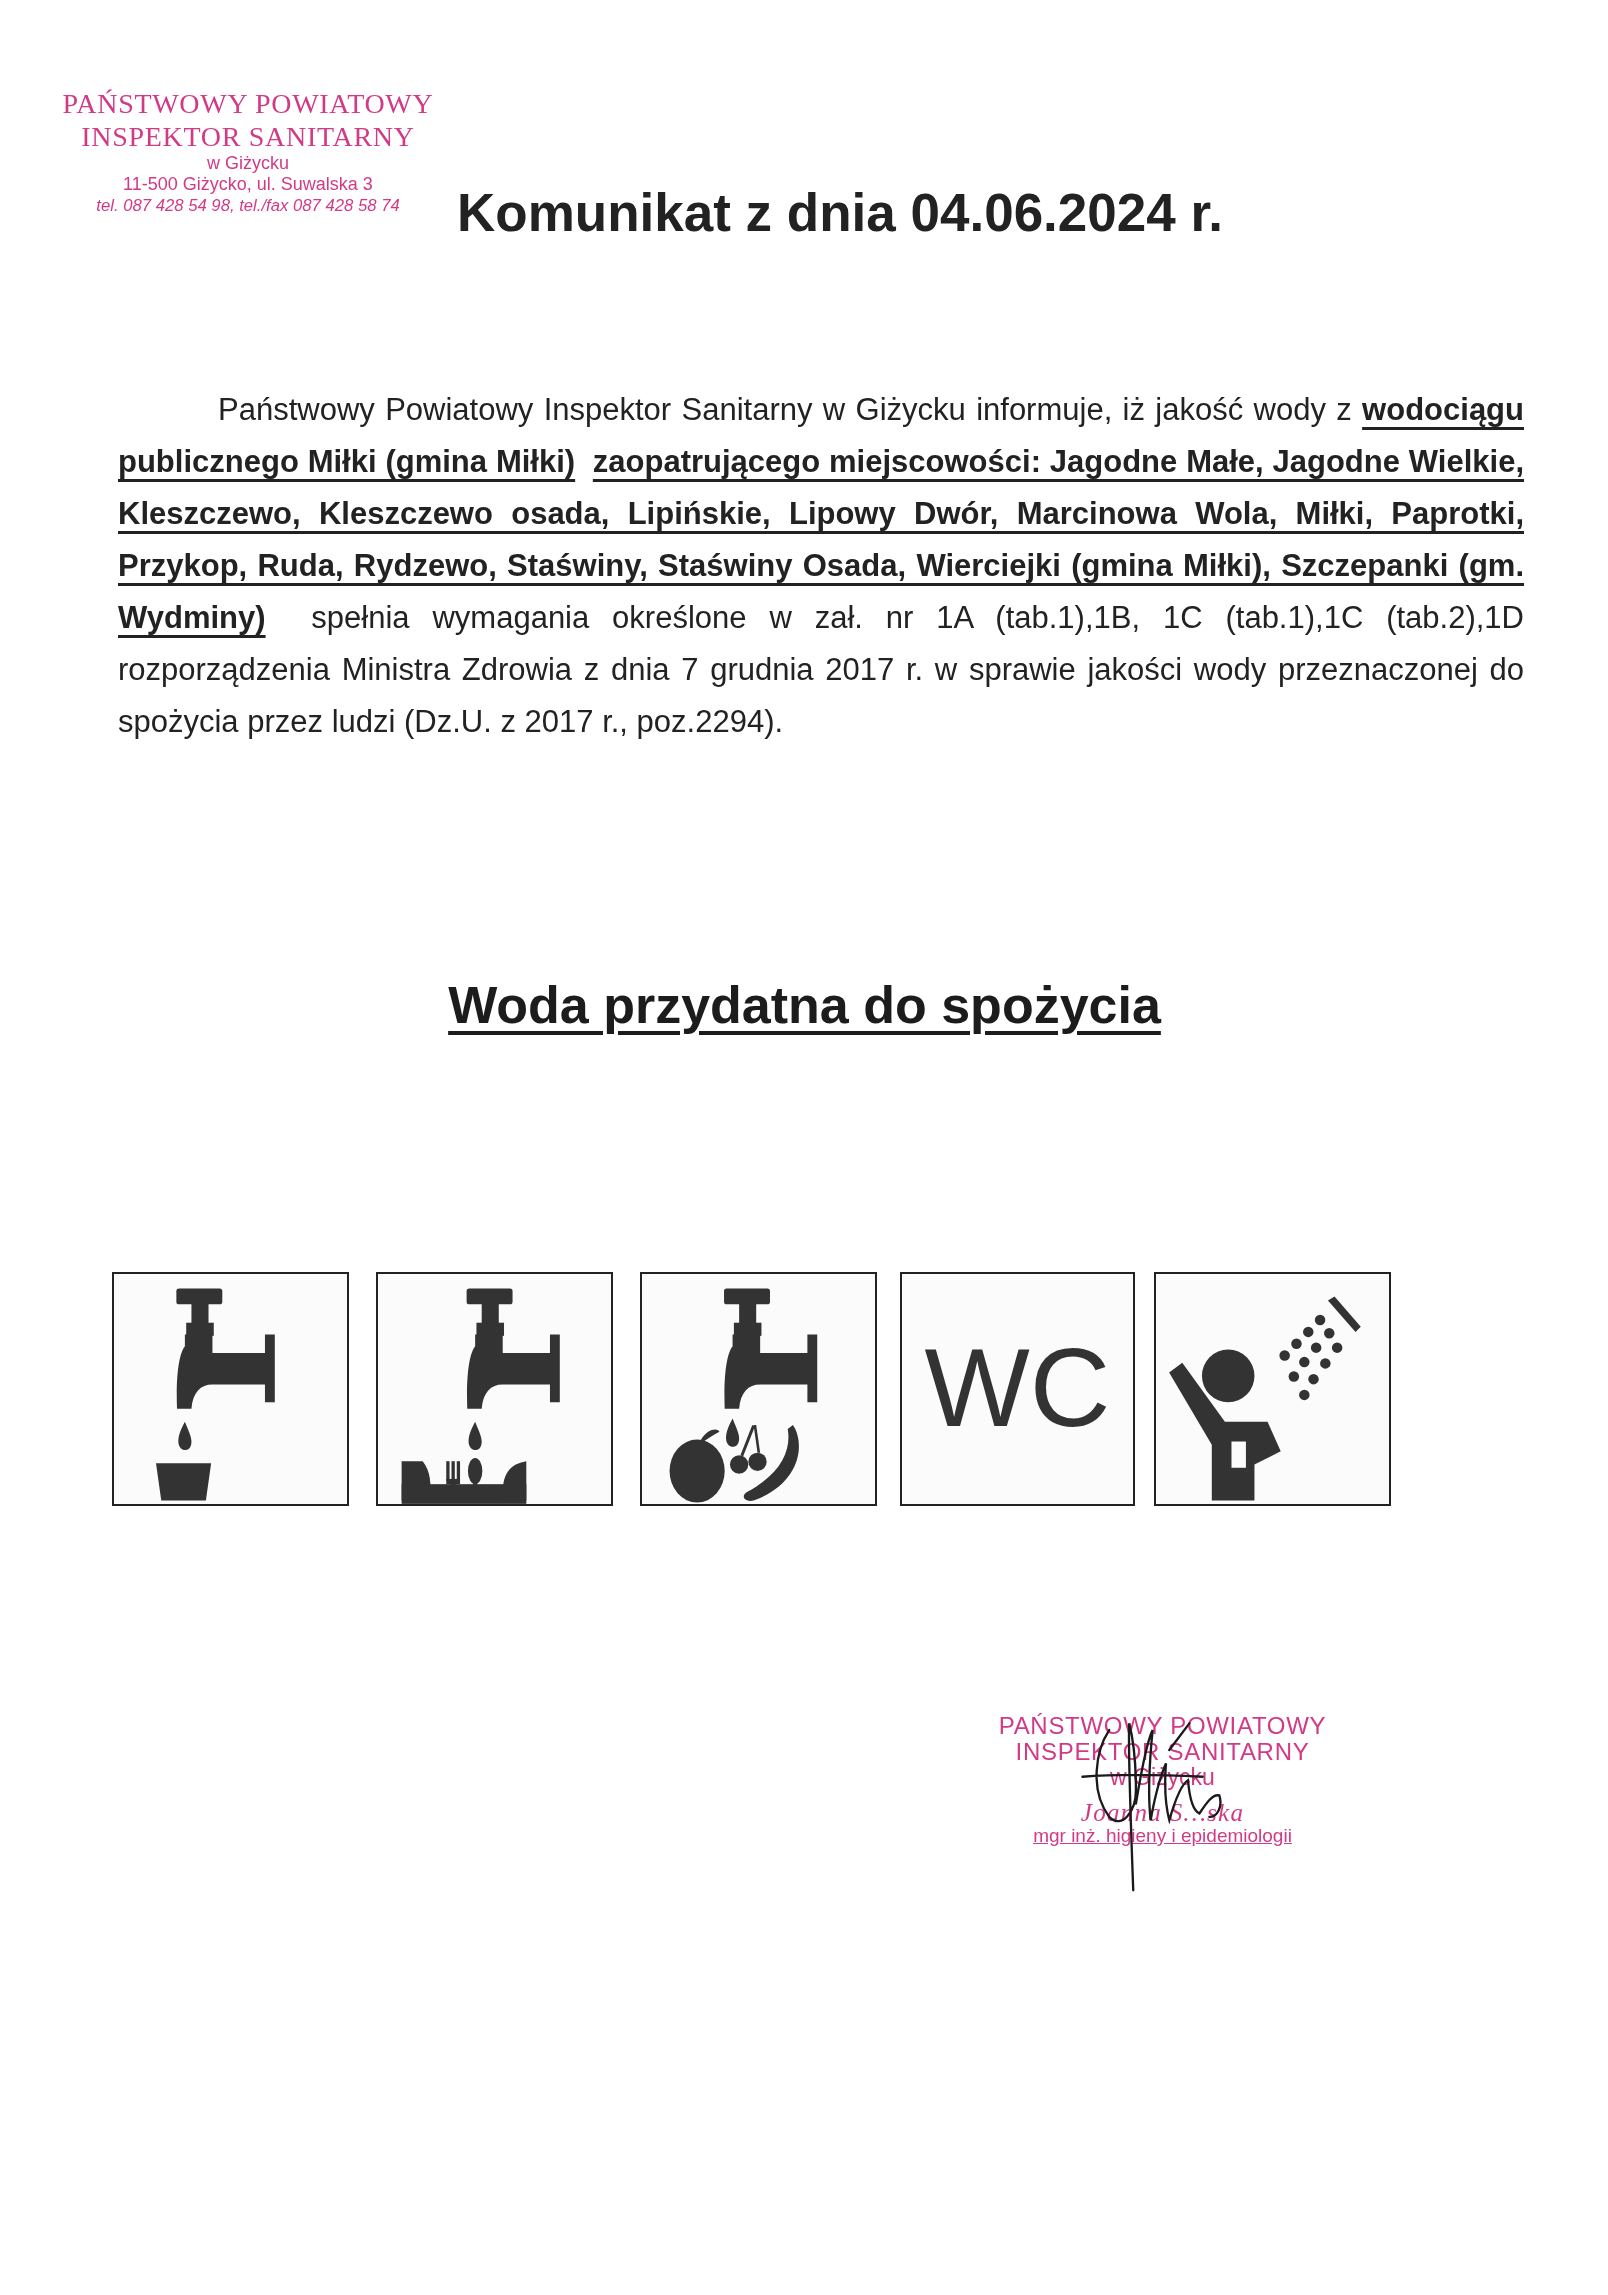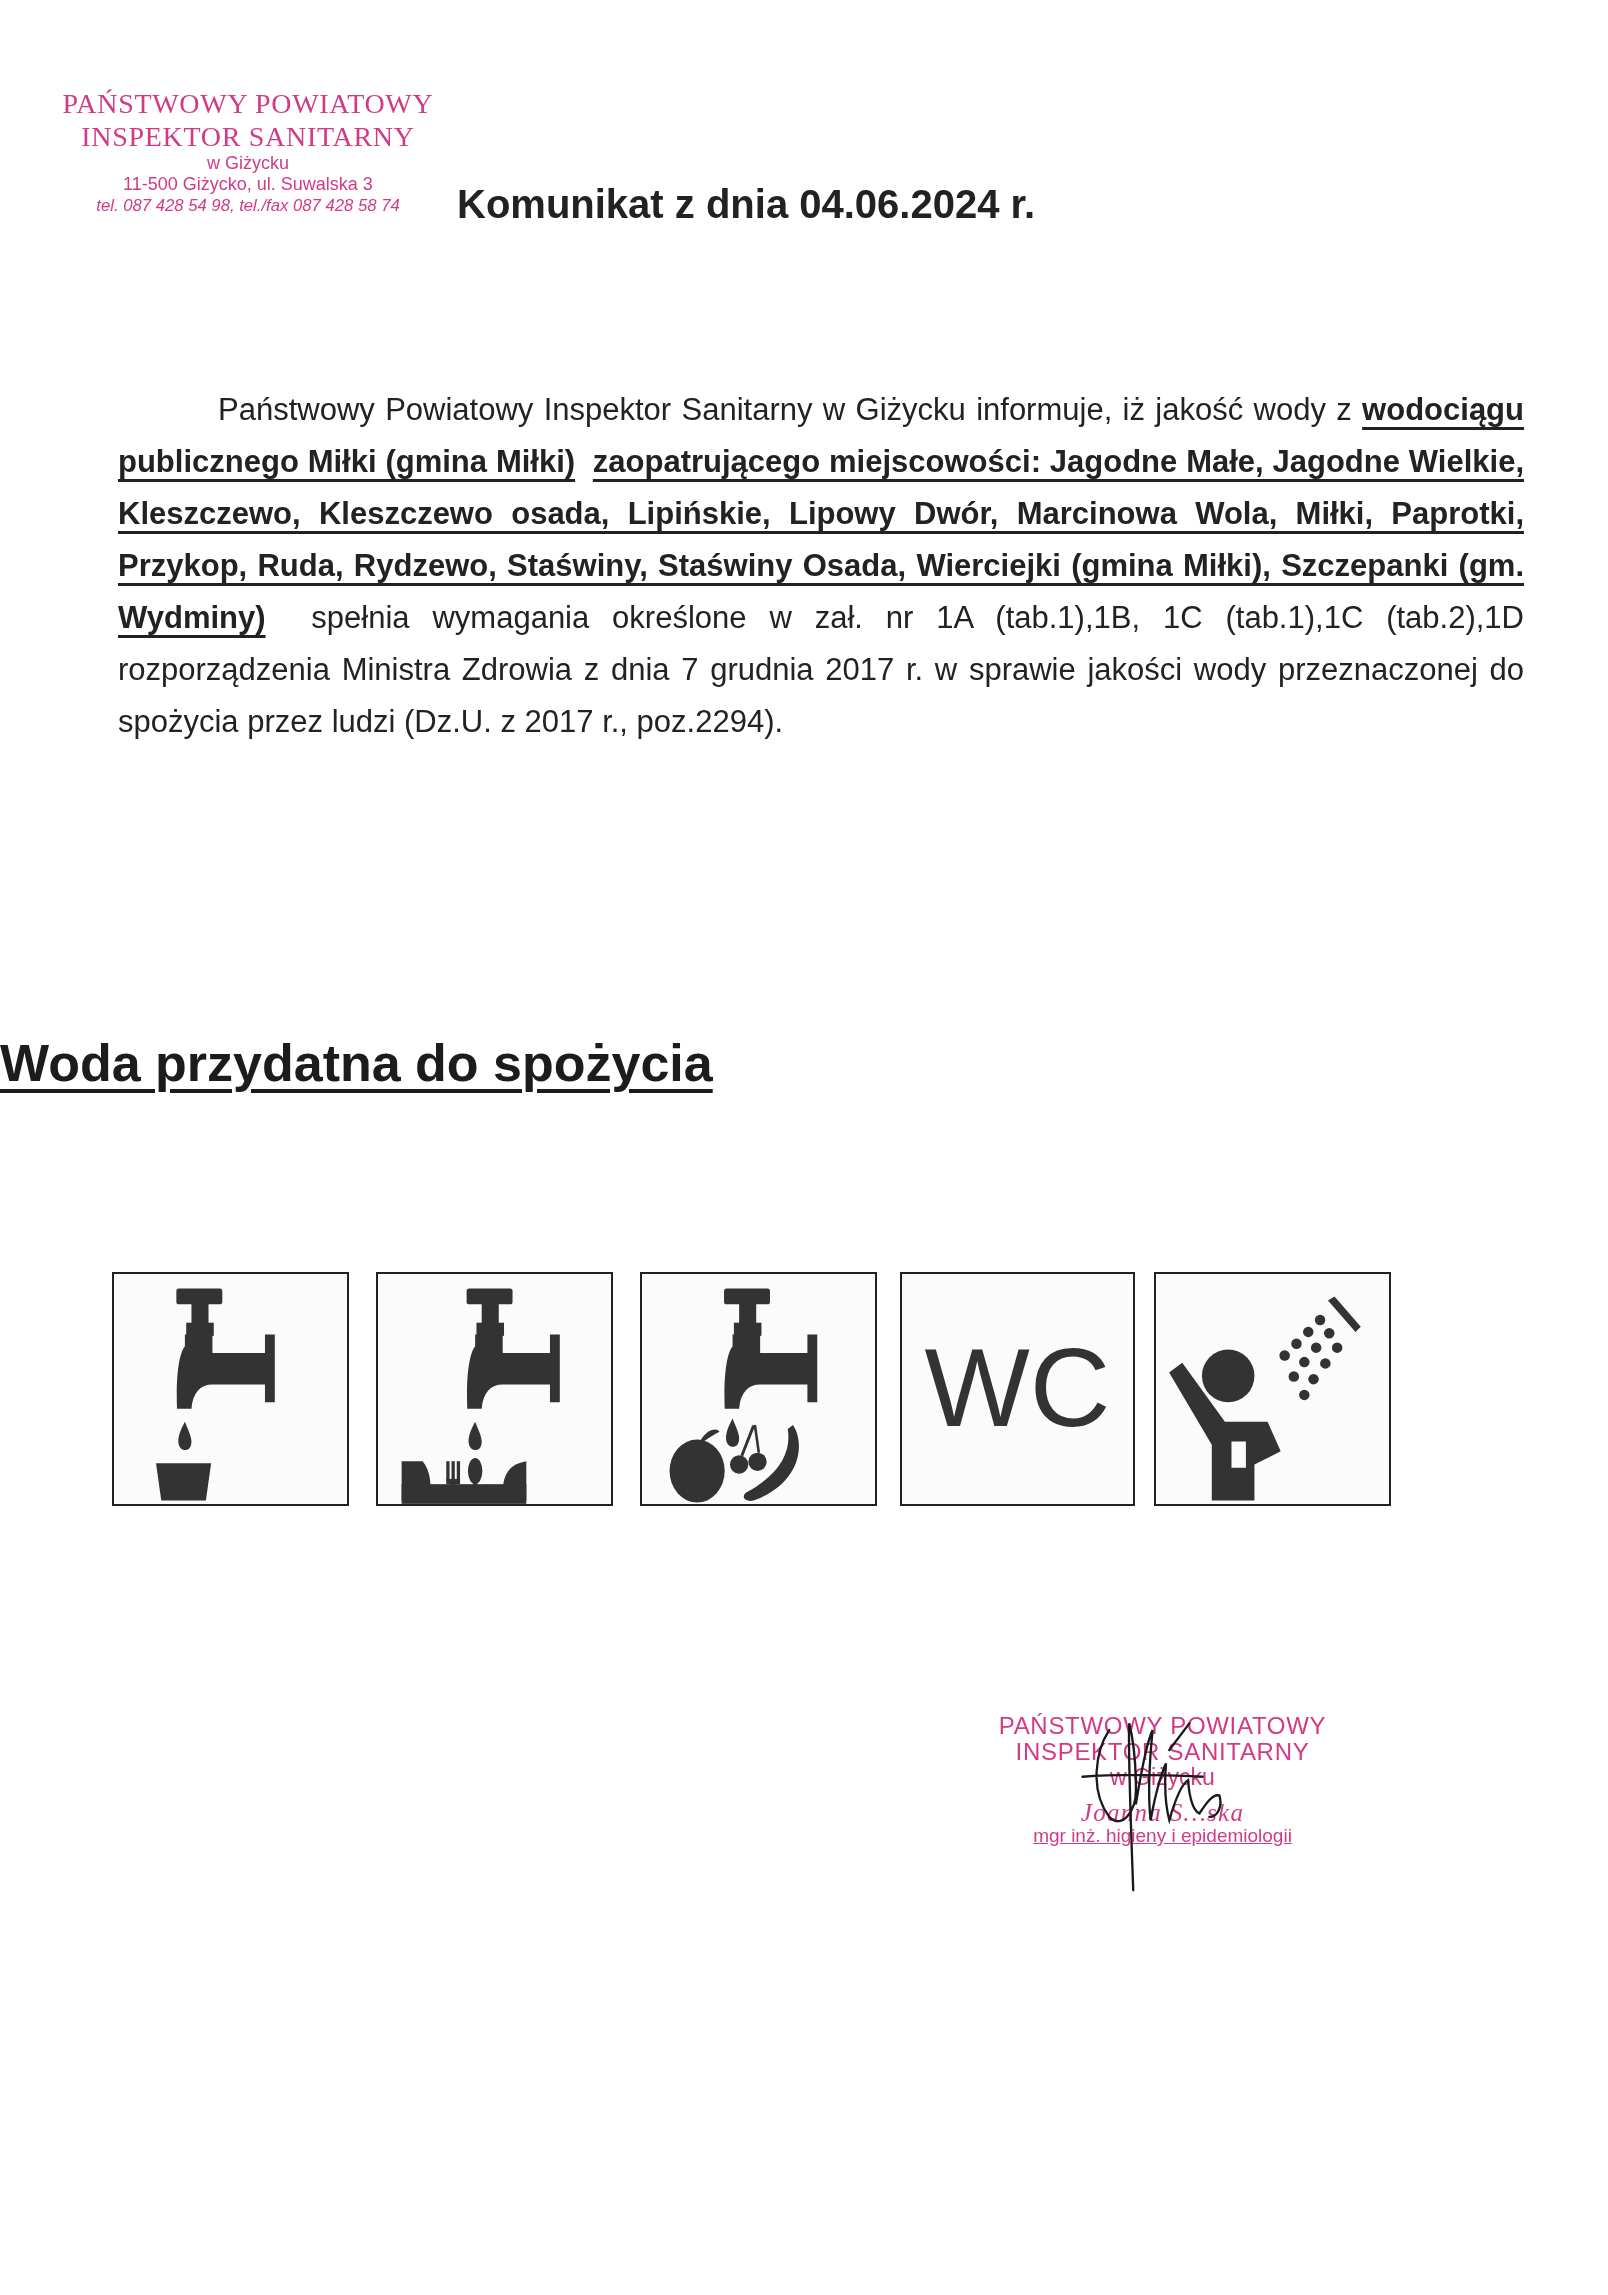--- a/index.html
+++ b/index.html
@@ -9,30 +9,30 @@
   }
   .stamp-top {
     position: absolute; left: 41px; top: 87px; width: 414px;
     text-align: center; color: #d23a86; line-height: 1.18;
   }
   .stamp-top .serif { font-family: "Liberation Serif", serif; font-size: 28px; letter-spacing: 0.7px; }
   .stamp-top .sans { font-family: "Liberation Sans", sans-serif; font-size: 18px; }
   .stamp-top .sans.small { font-size: 16.7px; white-space: nowrap; font-style: italic; }
   .doc-title {
     position: absolute; left: 457px; top: 182px;
-    font-size: 40px; font-weight: bold; color: #222; white-space: nowrap;
+    font-size: 53px; font-weight: bold; color: #222; white-space: nowrap;
   }
   .body-text {
     position: absolute; left: 118px; top: 384px; width: 1406px;
     font-size: 31px; line-height: 52px; text-align: justify; color: #222;
   }
   .body-text .indent { display: inline-block; width: 100px; }
   .body-text u.b { font-weight: bold; text-decoration: underline; text-decoration-thickness: 2.7px; text-underline-offset: 6.7px; }
   .headline {
-    position: absolute; left: 0; right: 0; top: 1033px; 
+    position: absolute; left: 0; right: 0; top: 975px; text-align: center;
   }
   .headline span {
     font-size: 52px; font-weight: bold; color: #1c1c1c;
     text-decoration: underline; text-decoration-thickness: 4px; text-underline-offset: 8px;
   }
   .icons { position: absolute; left: 112px; top: 1272px; }
   .icon-box {
     position: absolute; top: 0; width: 237px; height: 234px;
     border: 2.7px solid #222; background: #fbfbfb; box-sizing: border-box; text-align: right;
   }

